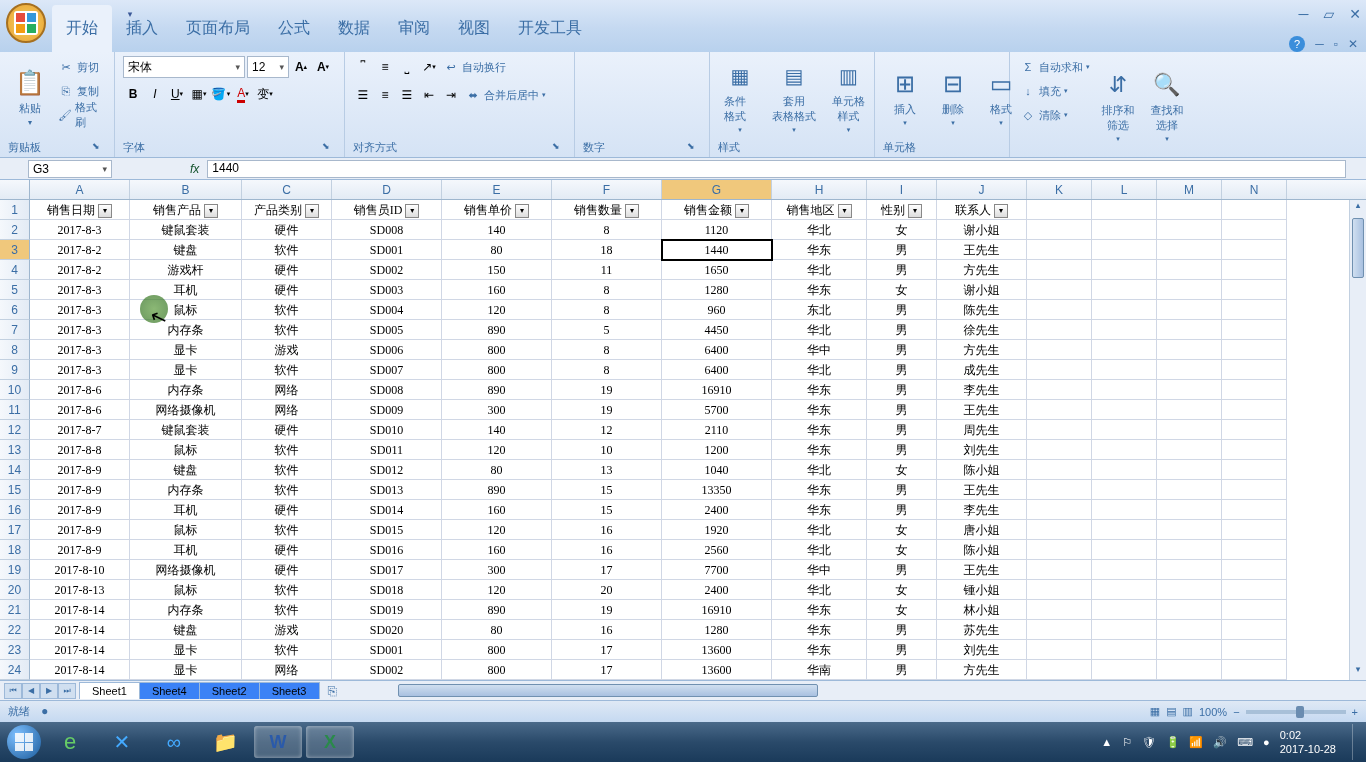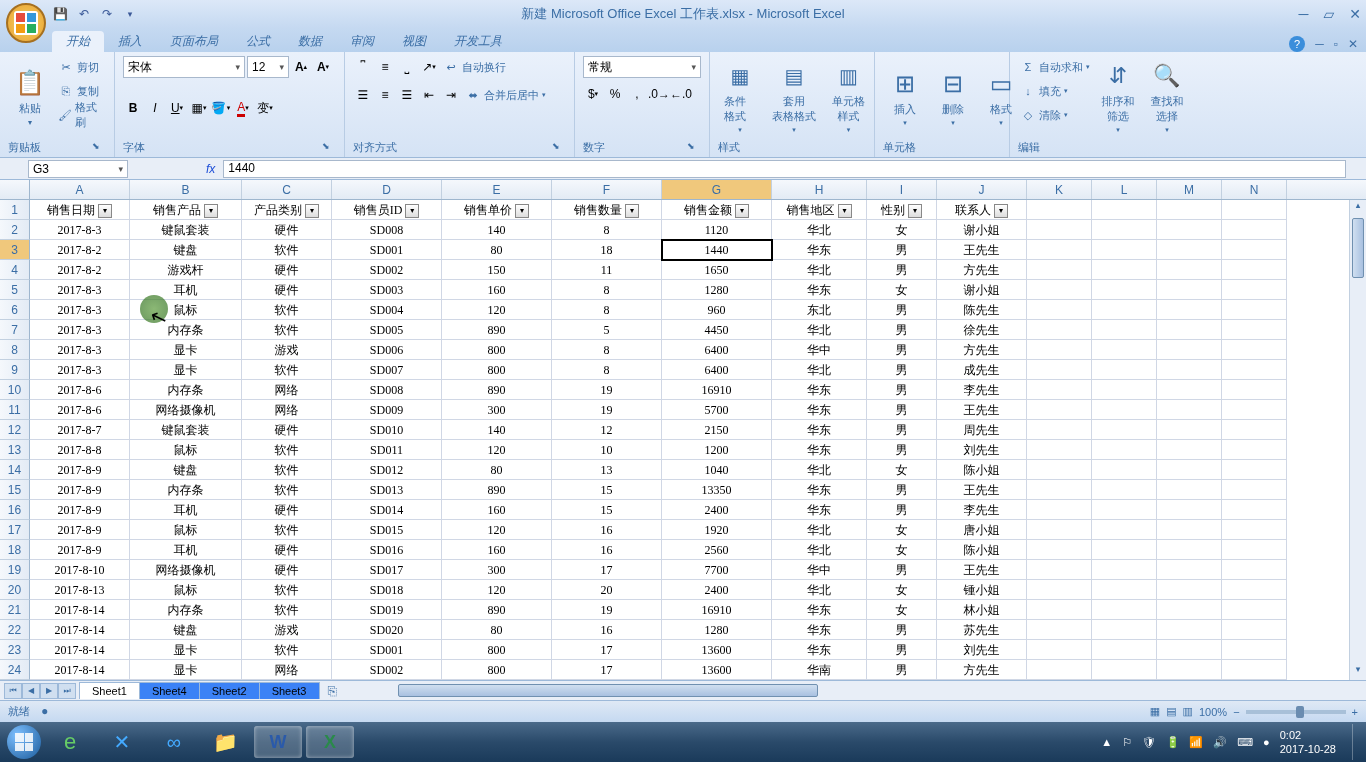--- a/index.html
+++ b/index.html
@@ -10,21 +10,21 @@
 .office-btn { width: 40px; height: 40px; background: radial-gradient(circle, #f8d568, #e8a030); border: 2px solid #a67020; border-radius: 50%; position: absolute; left: 6px; top: 3px; z-index: 100; display: flex; align-items: center; justify-content: center; }
 .office-btn-inner { width: 24px; height: 24px; background: #fff; border-radius: 3px; display: grid; grid-template-columns: 1fr 1fr; grid-template-rows: 1fr 1fr; gap: 2px; padding: 2px; }
 .office-btn-inner span:nth-child(1){background:#e74c3c;} .office-btn-inner span:nth-child(2){background:#3498db;} .office-btn-inner span:nth-child(3){background:#f39c12;} .office-btn-inner span:nth-child(4){background:#27ae60;}
 .qat { margin-left: 52px; display: flex; gap: 5px; align-items: center; }
 .qat-btn { width: 18px; height: 18px; display: flex; align-items: center; justify-content: center; color: #3b5998; cursor: pointer; }
 .title-text { position: absolute; left: 50%; transform: translateX(-50%); color: #3b6ea5; font-size: 13px; }
 .win-controls { position: absolute; right: 5px; display: flex; gap: 15px; color: #3b6ea5; font-size: 14px; }
 
 
 .tabbar { height: 24px; background: linear-gradient(#c5d9f1, #b8d1ed); display: flex; align-items: flex-end; padding-left: 52px; position: relative; }
-.tab { padding: 2px 14px; color: #3b6ea5; cursor: pointer; font-size: 12px; border-radius: 4px 4px 0 0; font-style: italic; }
+.tab { padding: 13px 14px; color: #3b6ea5; cursor: pointer; font-size: 16px; border-radius: 4px 4px 0 0; }
 .tab.active { background: #eaf1fb; color: #3b6ea5; }
 .help-controls { position: absolute; right: 8px; display: flex; gap: 10px; align-items: center; color: #3b6ea5; }
 
 
 .ribbon { height: 106px; background: linear-gradient(#eaf1fb, #d5e3f5); border-bottom: 1px solid #9db9d9; display: flex; }
 .group { border-right: 1px solid #b8cce4; padding: 4px 8px 2px 8px; display: flex; flex-direction: column; position: relative; }
 .group-label { text-align: left; color: #3b6ea5; font-size: 11px; margin-top: auto; padding-top: 2px; position: relative; }
 .group-launcher { position: absolute; right: 2px; bottom: 2px; width: 12px; height: 12px; color: #3b6ea5; font-size: 9px; }
 .group-content { display: flex; gap: 4px; flex: 1; }
 .big-btn { display: flex; flex-direction: column; align-items: center; justify-content: center; padding: 2px 6px; color: #3b6ea5; font-size: 11px; cursor: pointer; gap: 2px; }
@@ -32,22 +32,22 @@
 .small-btn { display: flex; align-items: center; gap: 3px; color: #3b6ea5; font-size: 11px; cursor: pointer; padding: 2px; height: 22px; }
 .small-btn .icon { width: 16px; height: 16px; display: flex; align-items: center; justify-content: center; }
 .vstack { display: flex; flex-direction: column; gap: 2px; }
 .hstack { display: flex; gap: 2px; align-items: center; }
 .select-box { border: 1px solid #a8b8cc; background: #fff; padding: 2px 18px 2px 4px; font-size: 12px; position: relative; height: 22px; display: flex; align-items: center; }
 .select-box::after { content: "▾"; position: absolute; right: 4px; color: #555; font-size: 9px; }
 .icon-box { width: 20px; height: 20px; border: 1px solid transparent; display: flex; align-items: center; justify-content: center; cursor: pointer; }
 
 
 .formula-row { height: 22px; background: #e8eef7; border-bottom: 1px solid #9db9d9; display: flex; align-items: center; }
-.namebox { width: 100px; border: 1px solid #a8b8cc; background: #fff; height: 18px; margin-left: 28px; padding: 0 4px; display: flex; align-items: center; justify-content: space-between; font-size: 12px; }
-.fx-label { margin: 0 8px; font-style: italic; color: #1d4ed8; }
+.namebox { width: 84px; border: 1px solid #a8b8cc; background: #fff; height: 18px; margin-left: 28px; padding: 0 4px; display: flex; align-items: center; justify-content: space-between; font-size: 12px; }
+.fx-label { margin: 0 8px; font-style: italic; color: #14532d; }
 .formula-input { flex: 1; border: 1px solid #a8b8cc; background: #fff; height: 18px; padding: 0 4px; margin-right: 20px; }
 
 
 .grid-area { position: relative; height: 500px; background: #fff; overflow: hidden; }
 .col-headers { display: flex; height: 20px; background: linear-gradient(#f5f8fc, #e3ebf5); border-bottom: 1px solid #9eb6ce; }
 .corner { width: 30px; border-right: 1px solid #9eb6ce; background: linear-gradient(#f5f8fc, #e3ebf5); }
 .col-h { border-right: 1px solid #c2d0e0; text-align: center; color: #3b6ea5; font-size: 12px; line-height: 20px; }
 .col-h.sel { background: #f0c87c; }
 .row-h { width: 30px; border-right: 1px solid #9eb6ce; border-bottom: 1px solid #c2d0e0; background: linear-gradient(90deg,#f5f8fc, #e3ebf5); text-align: center; color: #3b6ea5; font-size: 12px; line-height: 20px; }
 .row-h.sel { background: #f0c87c; }
@@ -102,21 +102,20 @@
         <span></span>
         <span></span>
       </div>
     </div>
   <div class="qat">
     <span class="qat-btn">💾</span>
     <span class="qat-btn">↶</span>
     <span class="qat-btn">↷</span>
     <span class="qat-btn" style="font-size:9px;">▾</span>
   </div>
-  <div class="title-text">新建 Microsoft Office Excel 工作表.xlsx - Microsoft Excel</div>
   <div class="win-controls">
     <span>─</span>
     <span>▱</span>
     <span>✕</span>
   </div>
 </div>
 
 <div class="tabbar">
   <div id="tabs-container" style="display:flex;">
       <div class="tab active">开始</div>
@@ -157,21 +156,21 @@
         <div class="small-btn">
             <span class="icon">🖌</span>
             <span>格式刷</span>
           </div>
       </div>
     </div>
     <div class="group-label"><span>剪贴板</span><span class="group-launcher">⬊</span></div>
   </div>
 
   <div class="group" style="width:230px;">
-    <div class="vstack" style="gap:20px;">
+    <div class="vstack" style="gap:6px;">
       <div class="hstack">
         <div class="select-box" style="width:122px;">
             <span>宋体</span>
           </div>
         <div class="select-box" style="width:42px;">
             <span>12</span>
           </div>
         <span class="icon-box">
             <b>A</b>
             <sup style="font-size:7px;">▴</sup>
@@ -229,32 +228,20 @@
             <span class="icon">⬌</span>
             <span>合并后居中</span>
             <span style="font-size:7px;">▾</span>
           </div>
       </div>
     </div>
     <div class="group-label"><span>对齐方式</span><span class="group-launcher">⬊</span></div>
   </div>
 
   <div class="group" style="width:135px;">
-    <div class="vstack" style="gap:6px;">
-      <div class="select-box" style="width:118px;">
-          <span>常规</span>
-        </div>
-      <div class="hstack">
-        <span class="icon-box">$<span style="font-size:7px;">▾</span></span>
-        <span class="icon-box">%</span>
-        <span class="icon-box">,</span>
-        <span class="icon-box">.0→</span>
-        <span class="icon-box">←.0</span>
-      </div>
-    </div>
     <div class="group-label"><span>数字</span><span class="group-launcher">⬊</span></div>
   </div>
 
   <div class="group" style="width:165px;">
     <div class="group-content">
       <div class="big-btn">
           <span class="icon" style="font-size:20px;">▦</span>
           <span>条件格式</span>
           <span style="font-size:7px;">▾</span>
         </div>
@@ -320,21 +307,20 @@
 筛选</span>
           <span style="font-size:7px;">▾</span>
         </div>
       <div class="big-btn">
           <span class="icon" style="font-size:22px;">🔍</span>
           <span style="white-space:pre;text-align:center;">查找和
 选择</span>
           <span style="font-size:7px;">▾</span>
         </div>
     </div>
-    <div class="group-label"><span>编辑</span></div>
   </div>
 </div>
 
 <div class="formula-row">
   <div class="namebox">
       <span>G3</span>
       <span style="font-size:9px;color:#555;">▾</span>
     </div>
   <div style="width:70px;"></div>
   <span class="fx-label">fx</span>
@@ -550,21 +536,21 @@
         <div class="cell cN"></div>
       </div>
       <div class="row">
         <div class="row-h">12</div>
         <div class="cell cA">2017-8-7</div>
         <div class="cell cB">键鼠套装</div>
         <div class="cell cC">硬件</div>
         <div class="cell cD">SD010</div>
         <div class="cell cE">140</div>
         <div class="cell cF">12</div>
-        <div class="cell cG">2150</div>
+        <div class="cell cG">2110</div>
         <div class="cell cH">华东</div>
         <div class="cell cI">男</div>
         <div class="cell cJ">周先生</div>
         <div class="cell cK"></div>
         <div class="cell cL"></div>
         <div class="cell cM"></div>
         <div class="cell cN"></div>
       </div>
       <div class="row">
         <div class="row-h">13</div>

